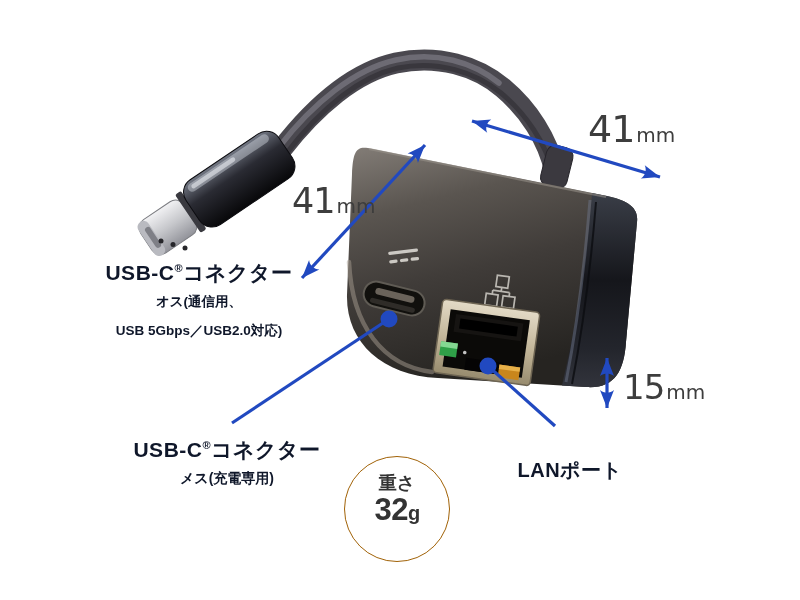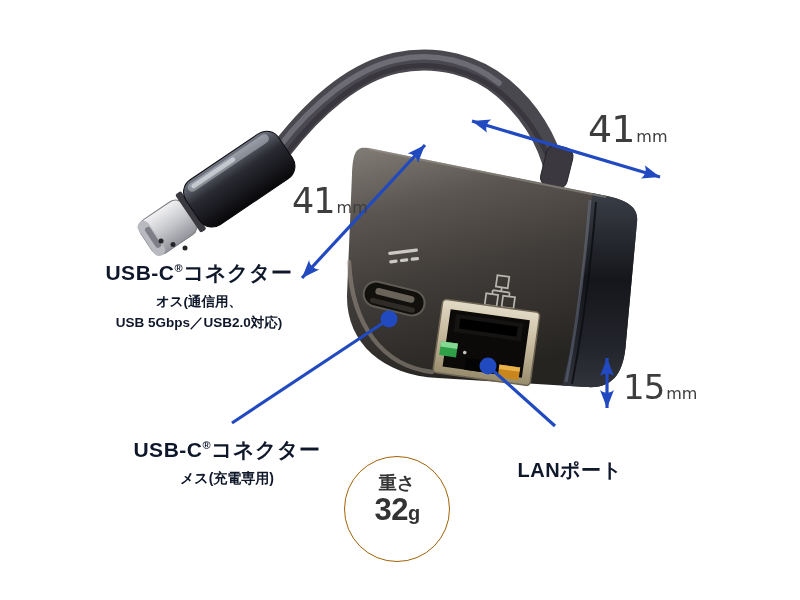--- a/index.html
+++ b/index.html
@@ -4,21 +4,21 @@
 <style>
   html,body{margin:0;padding:0;background:#fff;}
   .stage{position:relative;width:800px;height:600px;background:#ffffff;overflow:hidden;
          font-family:"Liberation Sans",sans-serif;}
   .stage svg{position:absolute;left:0;top:0;}
 
   
   .dim{position:absolute;color:#3d3d3d;font-family:"DejaVu Sans",sans-serif;
        white-space:nowrap;line-height:1;}
   .dim .val{letter-spacing:-1px;}
-  .dim .unit{font-size:16px;margin-left:2px;text-align:right;}
+  .dim .unit{font-size:20px;margin-left:2px;text-align:right;}
   .v38{font-size:38px;} .v35{font-size:35px;} .v34{font-size:34px;}
 
   
   .jp-label{position:absolute;text-align:center;color:#0f172a;font-weight:bold;}
   .jp-title{font-size:21px;letter-spacing:0.5px;line-height:26px;white-space:nowrap;}
   .jp-title sup{font-size:11px;}
   .jp-sub{font-size:13.5px;line-height:17px;margin-top:7px;white-space:nowrap;}
   .jp-sub2{font-size:14px;line-height:18px;margin-top:6px;white-space:nowrap;}
 
   
@@ -153,21 +153,21 @@
   <div class="dim" style="left:292px;top:184px">
     <span class="val v35">41</span><span class="unit">mm</span>
   </div>
   <div class="dim" style="left:623px;top:370px">
     <span class="val v34">15</span><span class="unit">mm</span>
   </div>
 
   <div class="jp-label" style="left:84px;top:255px;width:230px">
     <div class="jp-title"><span>USB-C</span><sup>®</sup><span>コネクター</span></div>
     <div class="jp-sub">オス(通信用、</div>
-    <div class="jp-sub" style="margin-top:4px">USB 5Gbps／USB2.0対応)</div>
+    <div class="jp-sub" style="margin-top:12px">USB 5Gbps／USB2.0対応)</div>
   </div>
 
   <div class="jp-label" style="left:117px;top:432px;width:220px">
     <div class="jp-title"><span>USB-C</span><sup>®</sup><span>コネクター</span></div>
     <div class="jp-sub2">メス(充電専用)</div>
   </div>
 
   <div class="jp-label" style="left:510px;top:457px;width:120px">
     <div class="jp-title" style="font-size:20px">LANポート</div>
   </div>

